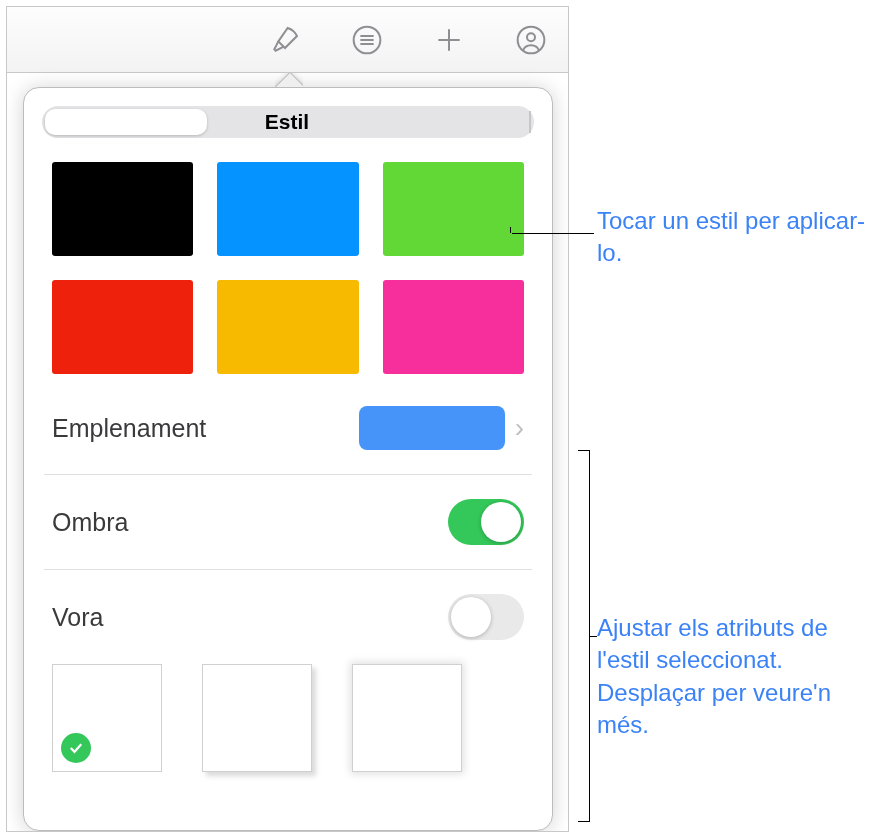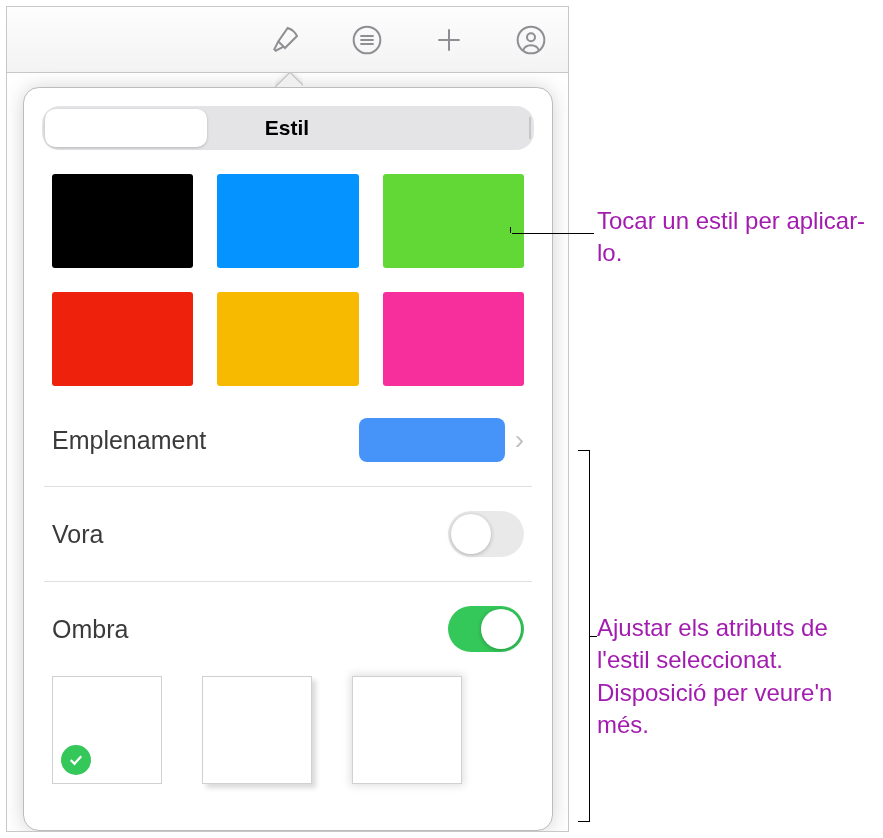--- a/index.html
+++ b/index.html
@@ -70,21 +70,21 @@
       background: #fff;
       border: 1px solid #bcbcbc;
       border-radius: 16px;
       box-shadow: 0 1px 20px rgba(0,0,0,0.18);
       padding: 18px 0 0 0;
       height: 744px;
       overflow: hidden;
     }
     .seg {
       margin: 0 18px;
-      height: 44px;
+      height: 32px;
       background: #e4e4e6;
       border-radius: 18px;
       display: flex;
       align-items: center;
       padding: 3px;
       position: relative;
     }
     .seg-item {
       flex: 1;
       text-align: center;
@@ -196,21 +196,21 @@
       display: flex;
       align-items: center;
       justify-content: center;
     }
     .check svg { width: 18px; height: 18px; stroke: #fff; stroke-width: 3; fill: none; }
     
     .callout {
       position: absolute;
       font-size: 24px;
       line-height: 1.35;
-      color: #a21caf;
+      color: #3b82f6;
       font-weight: 400;
     }
     .co1 { left: 597px; top: 205px; }
     .co2 { left: 597px; top: 612px; }
     .bracket {
       position: absolute;
       left: 578px;
       top: 450px;
       height: 372px;
       width: 12px;
@@ -301,28 +301,28 @@
 
       <div class="opts">
         <div class="row">
           <span class="row-label">Emplenament</span>
           <div class="fill-right">
             <div class="fill-color" style="background:#4693f9"></div>
             <span class="chev">›</span>
           </div>
         </div>
         <div class="row">
-          <span class="row-label">Vora</span>
-          <div class="switch" id="sw-border">
+          <span class="row-label">Ombra</span>
+          <div class="switch on" id="sw-shadow">
               <div class="knob"></div>
             </div>
         </div>
         <div class="row">
-          <span class="row-label">Ombra</span>
-          <div class="switch on" id="sw-shadow">
+          <span class="row-label">Vora</span>
+          <div class="switch" id="sw-border">
               <div class="knob"></div>
             </div>
         </div>
       </div>
 
       <div class="shadow-thumbs">
         <div class="thumb t1">
           <div class="check">
             <svg viewBox="0 0 24 24">
                 <polyline points="5 12 10 17 19 7"></polyline>
@@ -334,13 +334,13 @@
       </div>
 
     </div>
   </div>
 </div>
 
 <div class="lead1"></div>
 <div class="callout co1">Tocar un estil per aplicar-lo.</div>
 
 <div class="bracket"></div>
-<div class="callout co2">Ajustar els atributs de l'estil seleccionat. Disposició per veure'n més.</div>
+<div class="callout co2">Ajustar els atributs de l'estil seleccionat. Desplaçar per veure'n més.</div>
 
 </body></html>

